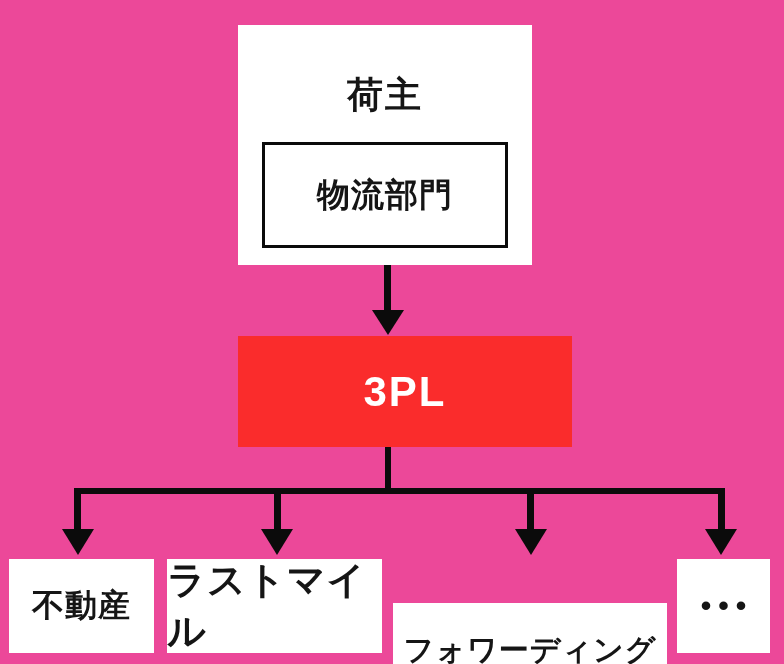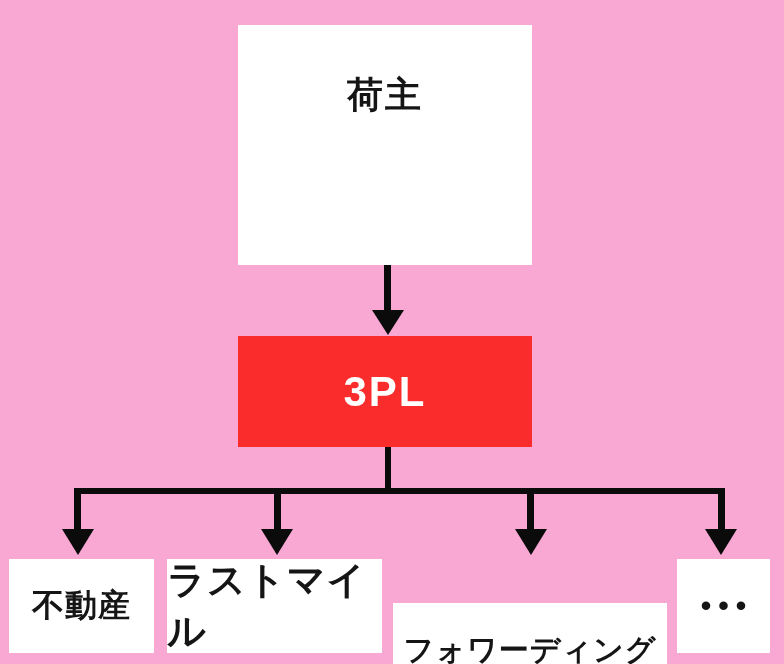--- a/index.html
+++ b/index.html
@@ -46,21 +46,21 @@
     width: 246px; height: 106px;
     box-sizing: border-box;
     border: 3px solid #0B0B0B;
     font-size: 33px;
     letter-spacing: 1px;
   }
 
   
   .tpl {
     left: 238px; top: 336px;
-    width: 294px; height: 111px;
+    width: 334px; height: 111px;
     background: #FA2C2C;
     color: #FFFFFF;
     font-size: 42px;
     letter-spacing: 2px;
   }
 
   
   .line { position: absolute; background: #0B0B0B; }
   .shaft-top    { left: 384px; top: 265px; width: 7px; height: 46px; }
   .shaft-mid    { left: 385px; top: 447px; width: 6px; height: 41px; }
@@ -87,26 +87,29 @@
   
   .svc { top: 559px; height: 94px; font-size: 32px; letter-spacing: 1px; }
   .svc-1 { left: 9px;   width: 145px; }
   .svc-2 { left: 167px; width: 215px; font-size: 38px; }
   .svc-3 { left: 393px; width: 274px; font-size: 30px; margin-top: 44px; }
   .svc-4 { left: 677px; width: 93px;  font-size: 30px; letter-spacing: 7px; text-indent: 7px; }
 </style>
 </head>
 <body>
 
-<div class="stage" style="background: #f9a8d4;">
+<div class="stage" style="background: #ec4899;">
 
   <div class="shipper">
     <div class="shipper-title">荷主</div>
   </div>
 
+  <div class="node dept">
+    <span>物流部門</span>
+  </div>
 
   <div class="line shaft-top"></div>
   <div class="arrowhead head-top"></div>
 
   <div class="node tpl" style="background: rgb(250, 44, 44); color: rgb(255, 255, 255);">
     <span>3PL</span>
   </div>
 
   <div class="line shaft-mid"></div>
   <div class="line hline"></div>

